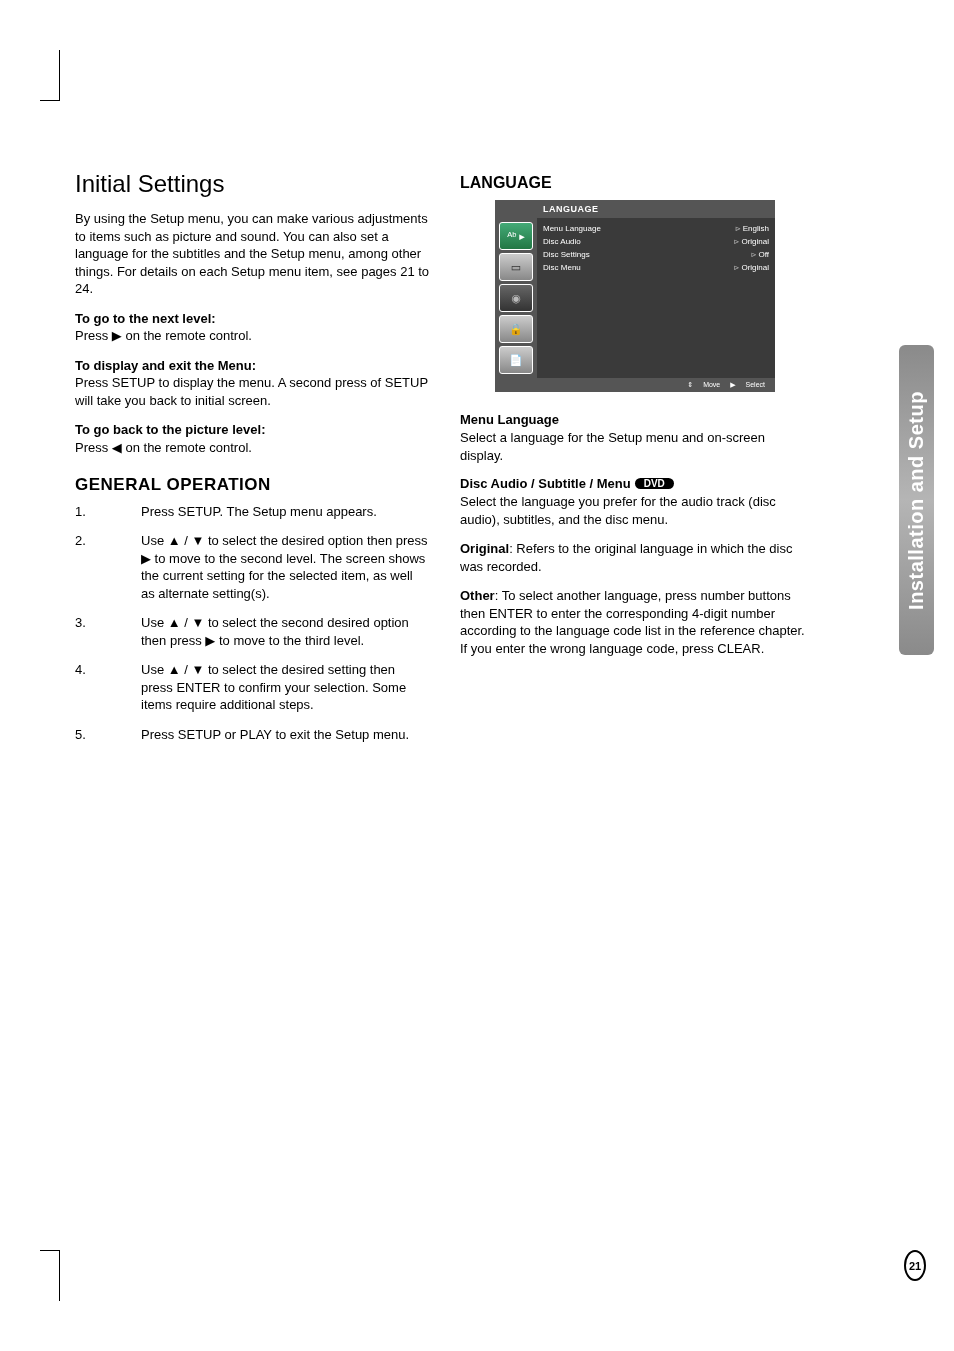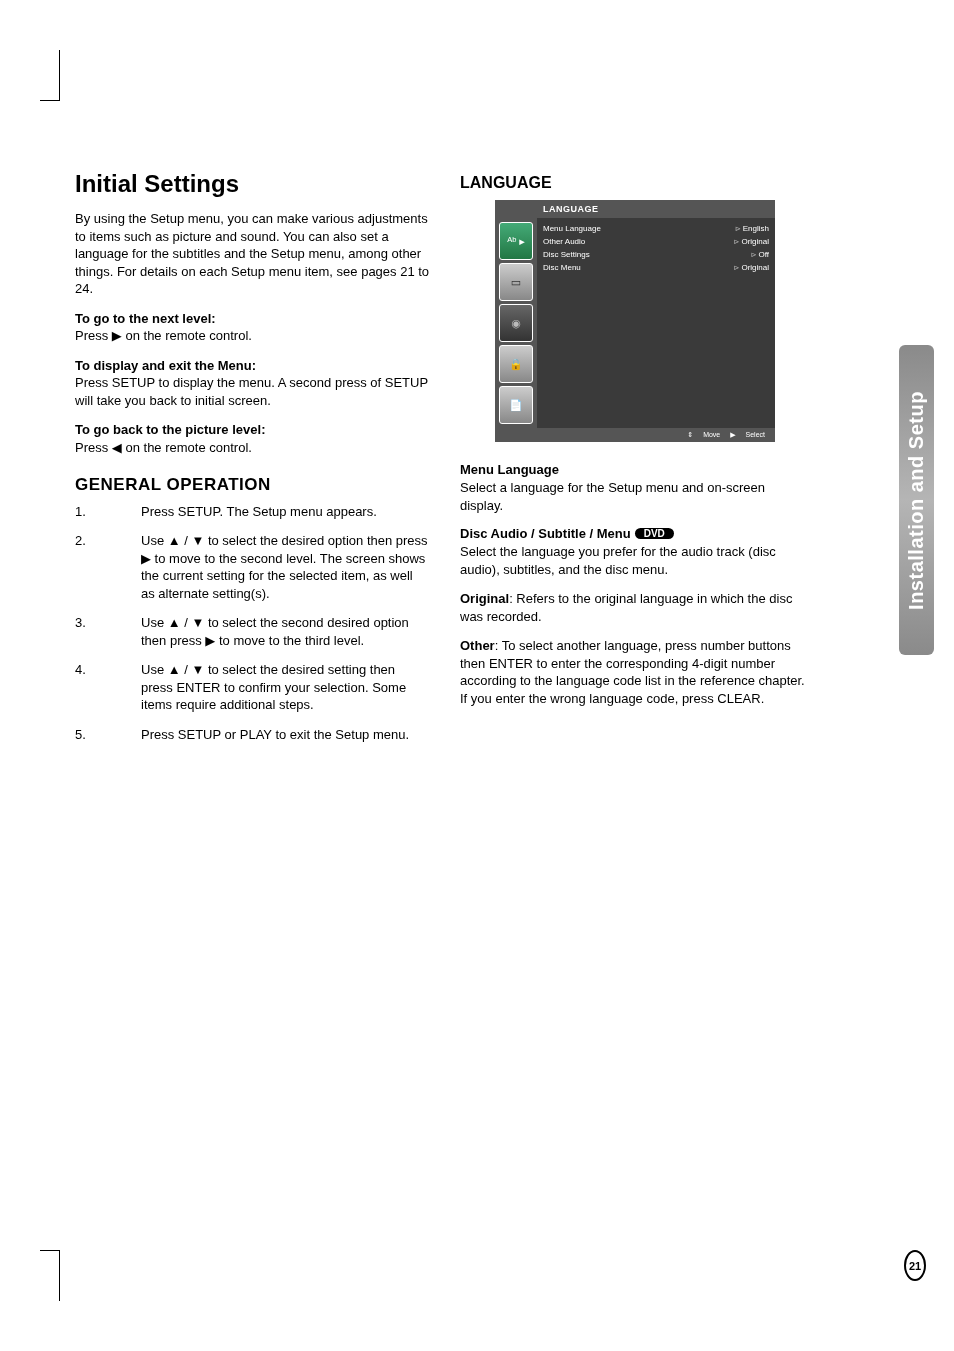--- a/index.html
+++ b/index.html
@@ -6,41 +6,41 @@
   body { font-family: Arial, Helvetica, sans-serif; width: 954px; height: 1351px; background: #fff; position: relative; color: #000; }
   .page { padding: 170px 50px 50px 75px; position: relative; height: 100%; }
   .crop-top-left { position: absolute; top: 50px; left: 40px; width: 20px; height: 50px; border-right: 1px solid #000; }
   .crop-top-left::after { content: ''; position: absolute; bottom: -1px; left: 0; width: 20px; height: 1px; background: #000; }
   .crop-bot-left { position: absolute; bottom: 50px; left: 40px; width: 20px; height: 50px; border-right: 1px solid #000; }
   .crop-bot-left::after { content: ''; position: absolute; top: -1px; left: 0; width: 20px; height: 1px; background: #000; }
   .columns { display: flex; gap: 30px; }
   .col { flex: 1; }
   .col-left { max-width: 355px; }
   .col-right { max-width: 350px; }
-  h1 { font-size: 24px; font-weight: bold; margin-bottom: 12px; }
+  h1 { font-size: 24px; font-weight: normal; margin-bottom: 12px; }
   h2 { font-size: 16px; font-weight: bold; margin-bottom: 8px; margin-top: 4px; }
   h3 { font-size: 17px; font-weight: bold; margin-top: 18px; margin-bottom: 8px; letter-spacing: 0.5px; }
   p { font-size: 13px; line-height: 1.35; margin-bottom: 12px; }
   .bold-inline { font-weight: bold; }
   .list { font-size: 13px; line-height: 1.35; }
   .list-item { display: flex; margin-bottom: 12px; }
   .list-num { width: 22px; flex-shrink: 0; }
   .list-text { flex: 1; margin-left: 44px; }
   .dvd-badge { display: inline-block; background: #000; color: #fff; border-radius: 9px; font-size: 10px; font-weight: bold; padding: 0 9px; vertical-align: middle; margin-left: 4px; }
   .sub-head { font-size: 13px; font-weight: bold; margin-bottom: 2px; display: flex; align-items: center; }
   .body-text { font-size: 13px; line-height: 1.35; margin-bottom: 12px; }
   .side-tab { position: absolute; right: 20px; top: 345px; width: 35px; height: 310px; background: linear-gradient(to bottom, #8a8a8a, #b5b5b5, #8a8a8a); border-radius: 6px; display: flex; align-items: center; justify-content: center; }
   .side-tab-text { transform: rotate(-90deg); white-space: nowrap; color: #fff; font-weight: bold; font-size: 20px; letter-spacing: 0.5px; }
   .page-num { position: absolute; right: 28px; bottom: 70px; width: 22px; height: 31px; border: 2px solid #000; border-radius: 50%; display: flex; align-items: center; justify-content: center; font-size: 11px; font-weight: bold; }
   
   .menu-shot { width: 280px; margin: 0 auto 20px; background: #555; font-size: 8px; color: #fff; }
   .menu-title-row { padding: 4px 0 4px 48px; font-weight: bold; font-size: 9px; letter-spacing: 0.5px; }
   .menu-body { display: flex; background: #3a3a3a; }
   .menu-icons { width: 42px; background: #555; padding: 4px; display: flex; flex-direction: column; gap: 3px; }
-  .menu-icon { width: 34px; height: 38px; background: linear-gradient(#ccc,#888); border: 1px solid #fff; border-radius: 3px; display: flex; align-items: center; justify-content: center; font-size: 11px; color: #333; }
+  .menu-icon { width: 34px; height: 28px; background: linear-gradient(#ccc,#888); border: 1px solid #fff; border-radius: 3px; display: flex; align-items: center; justify-content: center; font-size: 11px; color: #333; }
   .menu-icon.active { background: linear-gradient(#4a7,#274); color: #fff; }
   .menu-icon.dark { background: linear-gradient(#666,#333); color: #bbb; }
   .menu-rows { flex: 1; padding: 4px 6px; }
   .menu-row { display: flex; justify-content: space-between; padding: 2px 0; font-size: 8px; }
   .menu-row .val::before { content: '⊳ '; opacity: 0.6; font-size: 7px; }
   .menu-footer { padding: 3px 10px; text-align: right; font-size: 7px; background: #555; }
   .menu-footer span { margin-left: 8px; }
 </style>
 </head>
 <body>
@@ -108,21 +108,21 @@
             <div class="menu-icon dark">◉</div>
             <div class="menu-icon">🔒</div>
             <div class="menu-icon">📄</div>
           </div>
           <div class="menu-rows">
             <div class="menu-row">
                 <span>Menu Language</span>
                 <span class="val">English</span>
               </div>
             <div class="menu-row">
-                <span>Other Audio</span>
+                <span>Disc Audio</span>
                 <span class="val">Original</span>
               </div>
             <div class="menu-row">
                 <span>Disc Settings</span>
                 <span class="val">Off</span>
               </div>
             <div class="menu-row">
                 <span>Disc Menu</span>
                 <span class="val">Original</span>
               </div>

